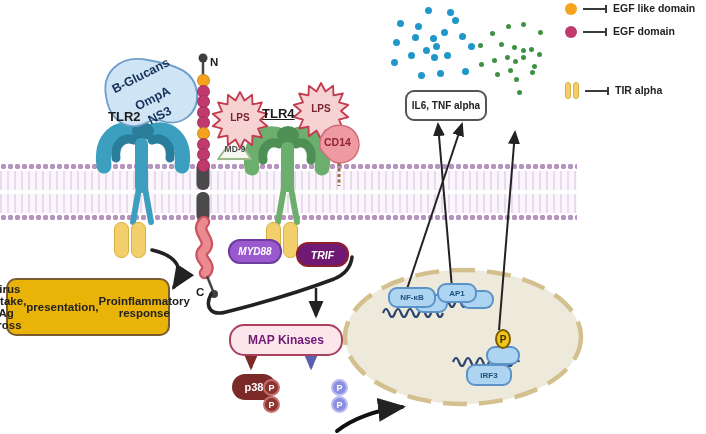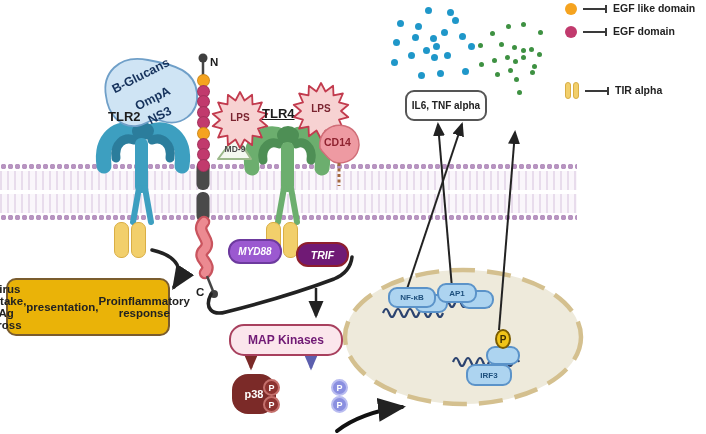--- a/index.html
+++ b/index.html
@@ -168,21 +168,21 @@
   <div class="box" style="left:6px;top:278px;width:160px;height:54px;background:#eab308;border:2px solid #7a5c2e;border-radius:10px;font-size:11.5px;flex-direction:row;">
     <span>Virus uptake, Ag cross</span>
     <span>presentation,</span>
     <span>Proinflammatory  response</span>
   </div>
 
   <div class="box" style="left:229px;top:324px;width:110px;height:28px;background:#fbe6ec;border:2.5px solid #a8405e;border-radius:15px;font-size:12px;color:#701a75;">
     <span>MAP Kinases</span>
   </div>
 
-  <div class="pill" style="left:232px;top:374px;width:44px;height:40px;background:#7b2a28;border-radius:16px;font-size:11px;">
+  <div class="pill" style="left:232px;top:374px;width:44px;height:26px;background:#7b2a28;border-radius:16px;font-size:11px;">
     <span>p38</span>
   </div>
   <div class="pcirc" style="left:263px;top:379px;width:17px;height:17px;background:#8d3330;border:2px solid #c4706c;font-size:9px;box-sizing:border-box;">
     <span>P</span>
   </div>
   <div class="pcirc" style="left:263px;top:396px;width:17px;height:17px;background:#8d3330;border:2px solid #c4706c;font-size:9px;box-sizing:border-box;">
     <span>P</span>
   </div>
 
   <div class="pcirc" style="left:331px;top:379px;width:17px;height:17px;background:#8a8fe0;border:2px solid #b9bcf0;font-size:9px;box-sizing:border-box;">

